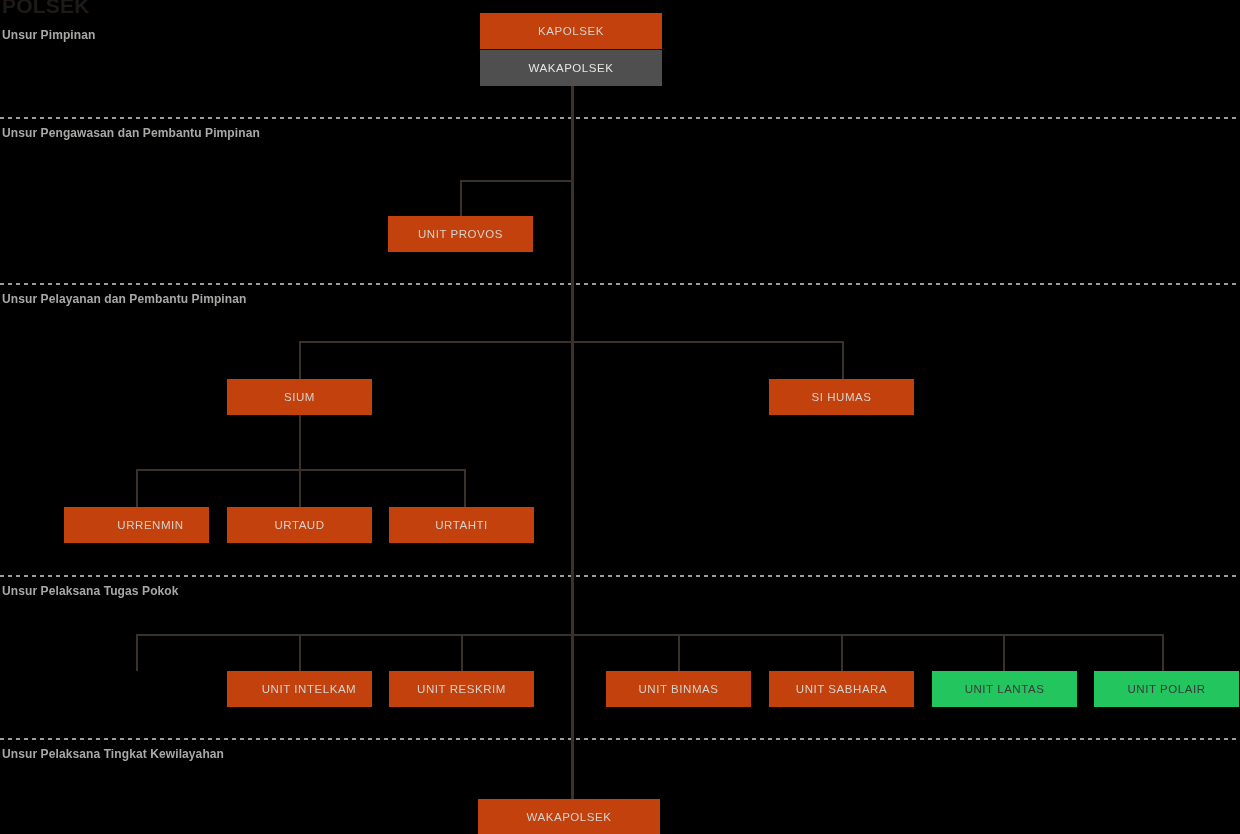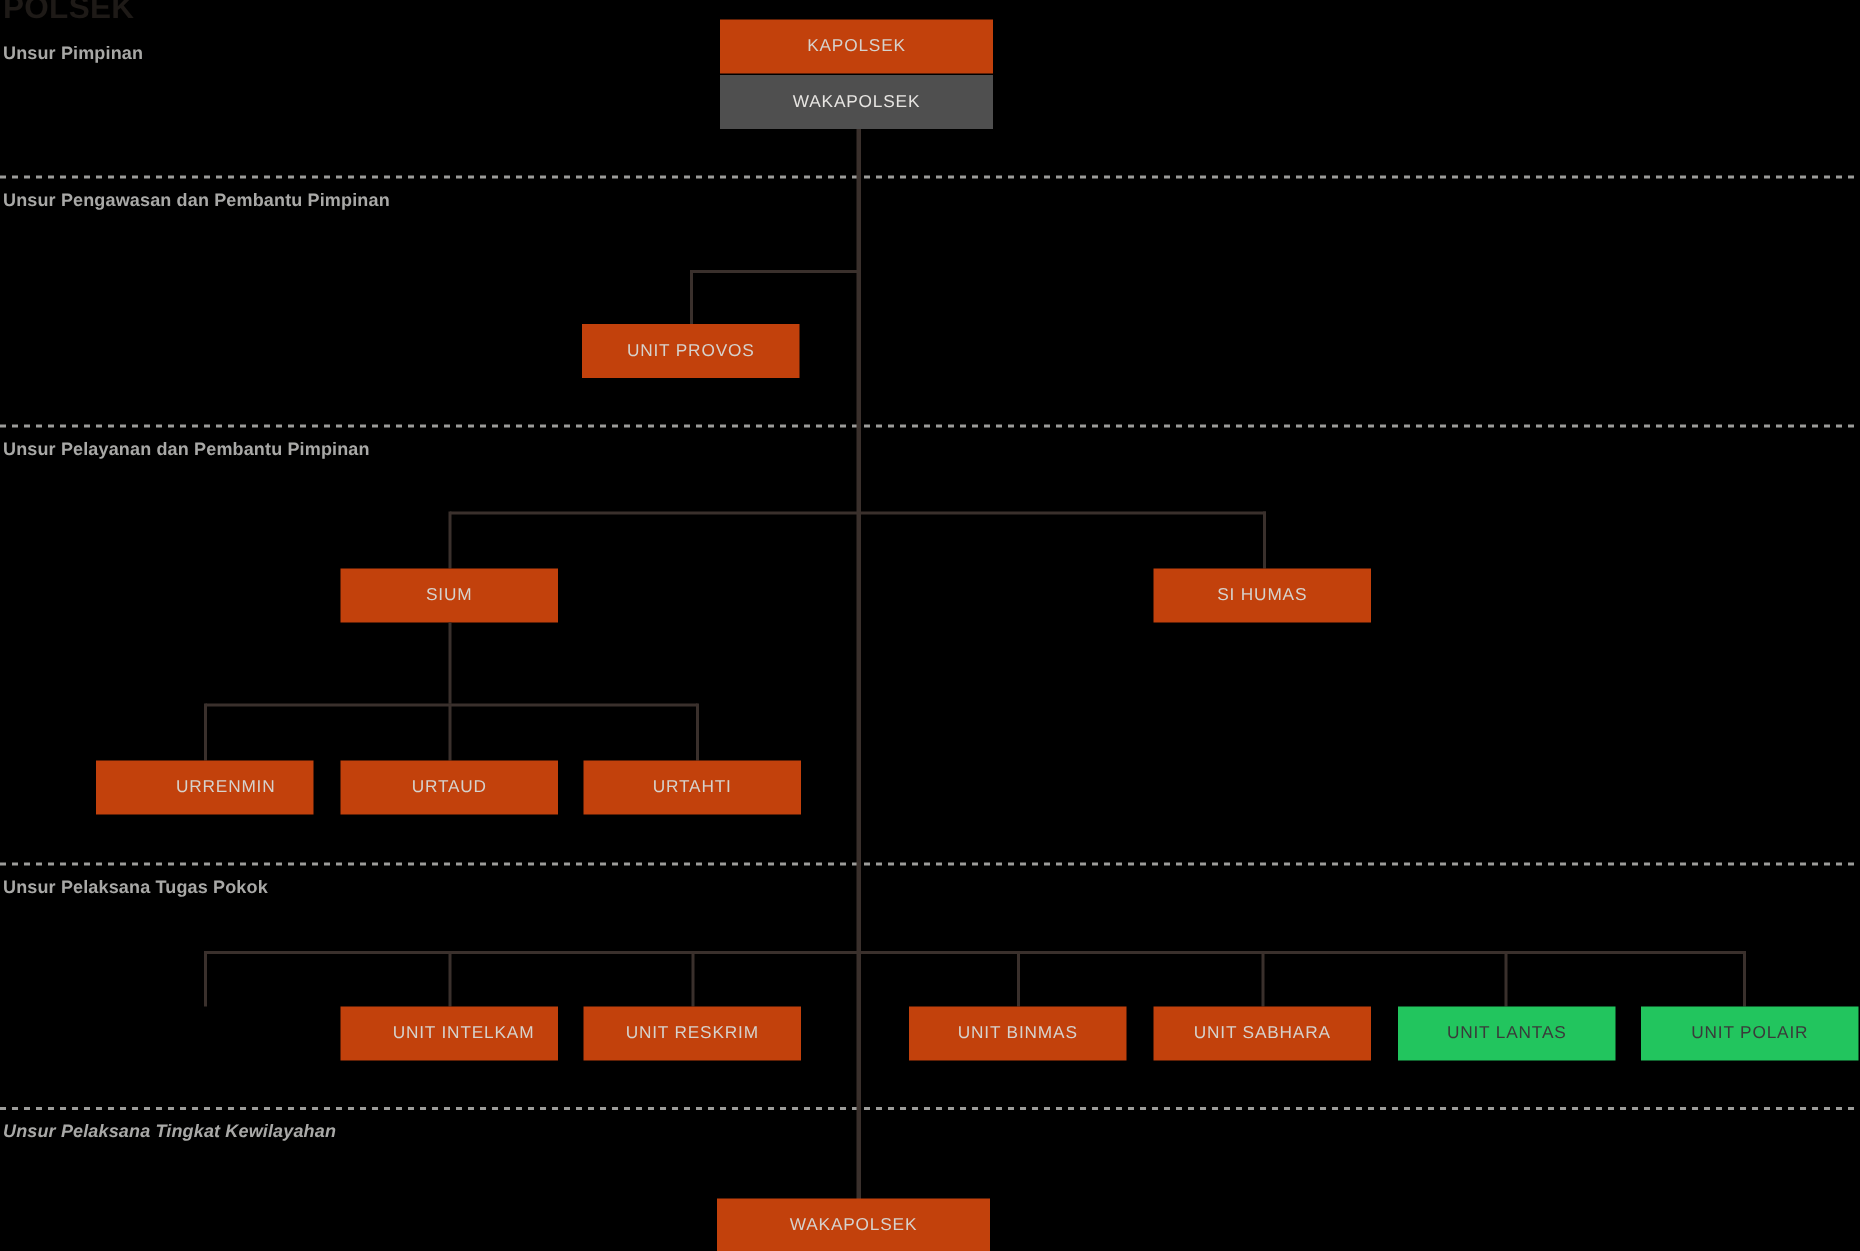--- a/index.html
+++ b/index.html
@@ -86,21 +86,21 @@
 <body>
 
 <div id="chart">
 
   <div class="brand-title">POLSEK</div>
 
   <div class="section-label" style="top:28px;">Unsur Pimpinan</div>
   <div class="section-label" style="top:126px;">Unsur Pengawasan dan Pembantu Pimpinan</div>
   <div class="section-label" style="top:292px;">Unsur Pelayanan dan Pembantu Pimpinan</div>
   <div class="section-label" style="top:584px;">Unsur Pelaksana Tugas Pokok</div>
-  <div class="section-label" style="top:747px;font-style:italic;">Unsur Pelaksana Tingkat Kewilayahan</div>
+  <div class="section-label" style="top:747px;">Unsur Pelaksana Tingkat Kewilayahan</div>
 
   <div class="divider" style="top:117px;"></div>
   <div class="divider" style="top:283px;"></div>
   <div class="divider" style="top:575px;"></div>
   <div class="divider" style="top:738px;"></div>
 
   <div class="trunk" style="top:86px; height:714px;"></div>
 
   <div class="node dark" style="left:480px; top:13px; width:182px;">KAPOLSEK</div>
   <div class="node gray" style="left:480px; top:50px; width:182px;">WAKAPOLSEK</div>

